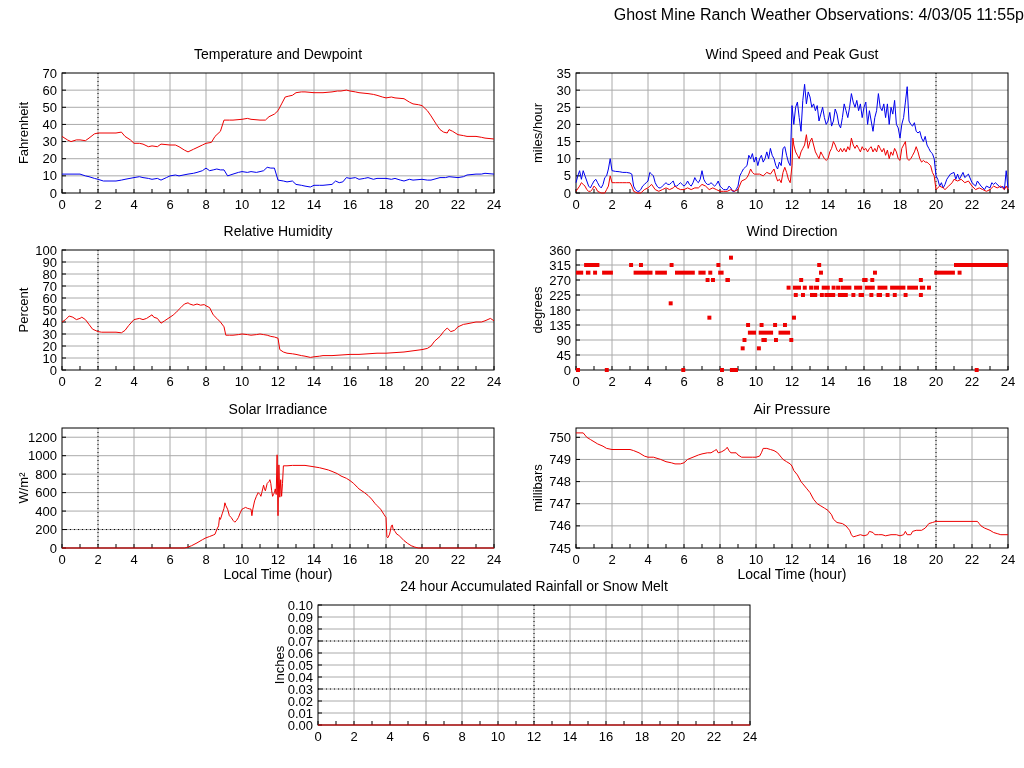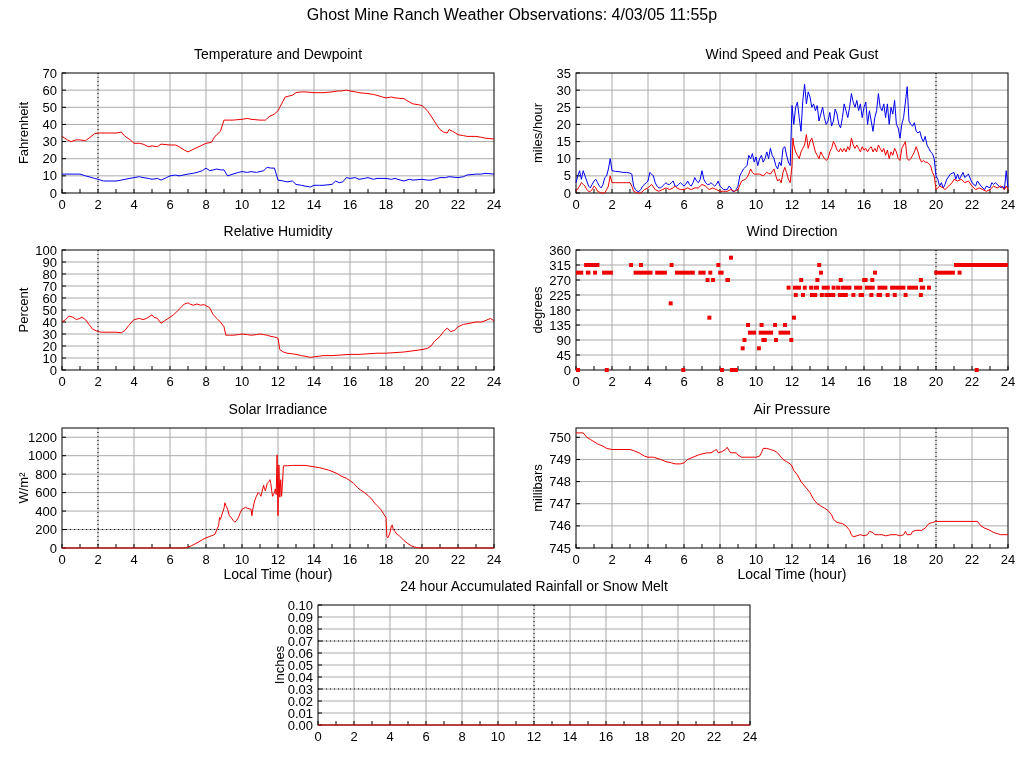--- a/index.html
+++ b/index.html
@@ -1,18 +1,18 @@
 <!DOCTYPE html>
 <html><head>
 <meta charset="utf-8">
 <style>
   html,body{margin:0;padding:0;background:#fff;}
   #screen{position:relative;width:1024px;height:768px;background:#ffffff;overflow:hidden;
           font-family:"Liberation Sans",sans-serif;color:#000;}
-  #main-title{position:absolute;top:6px;left:0;width:1024px;text-align:center;
+  #main-title{position:absolute;top:6px;left:0;width:1024px;text-align:right;
               font-size:16px;letter-spacing:0px;}
   .chart{position:absolute;}
   .chart svg text{font-family:"Liberation Sans",sans-serif;fill:#000;}
 </style>
 </head>
 <body>
 
 <div id="screen">
   <div id="main-title">Ghost Mine Ranch Weather Observations: 4/03/05 11:55p</div>
   <div class="chart" style="left: 0px; top: 40px;"><svg width="512" height="190">

